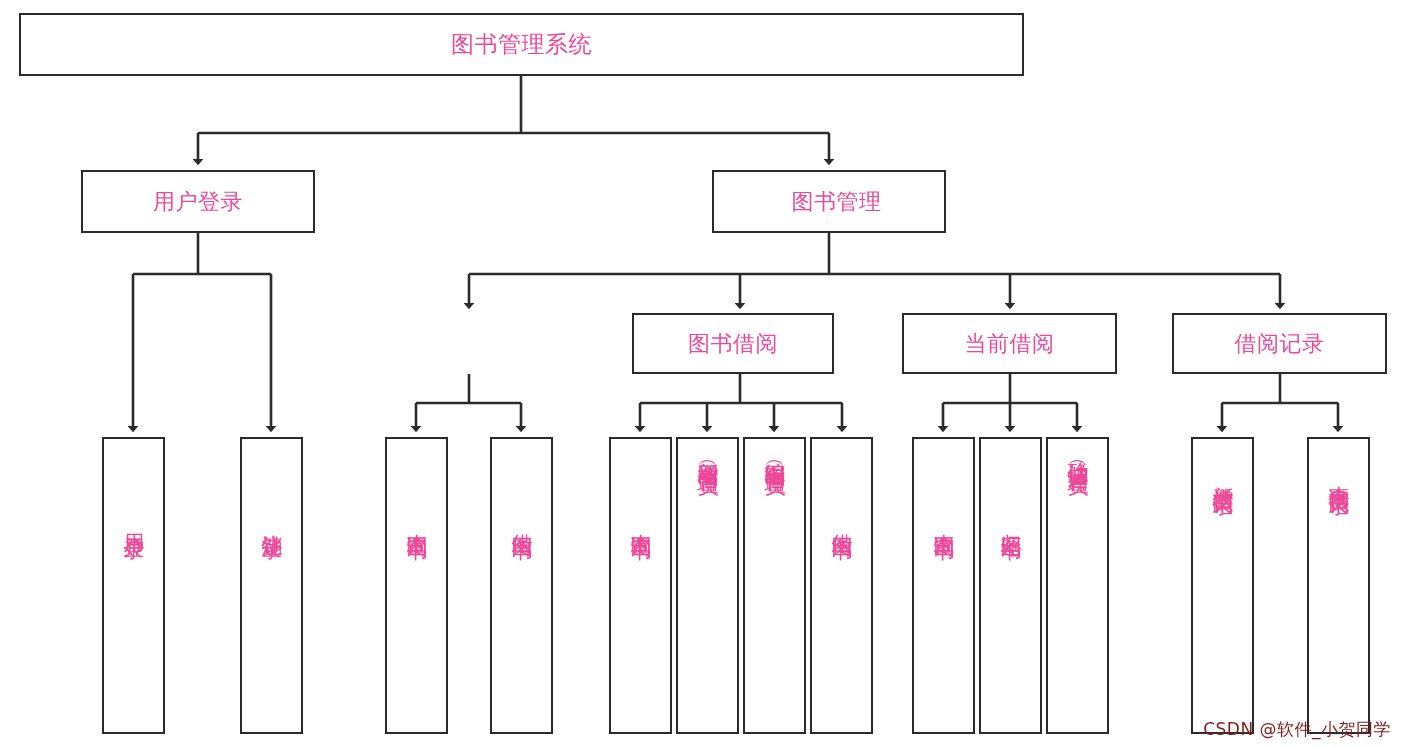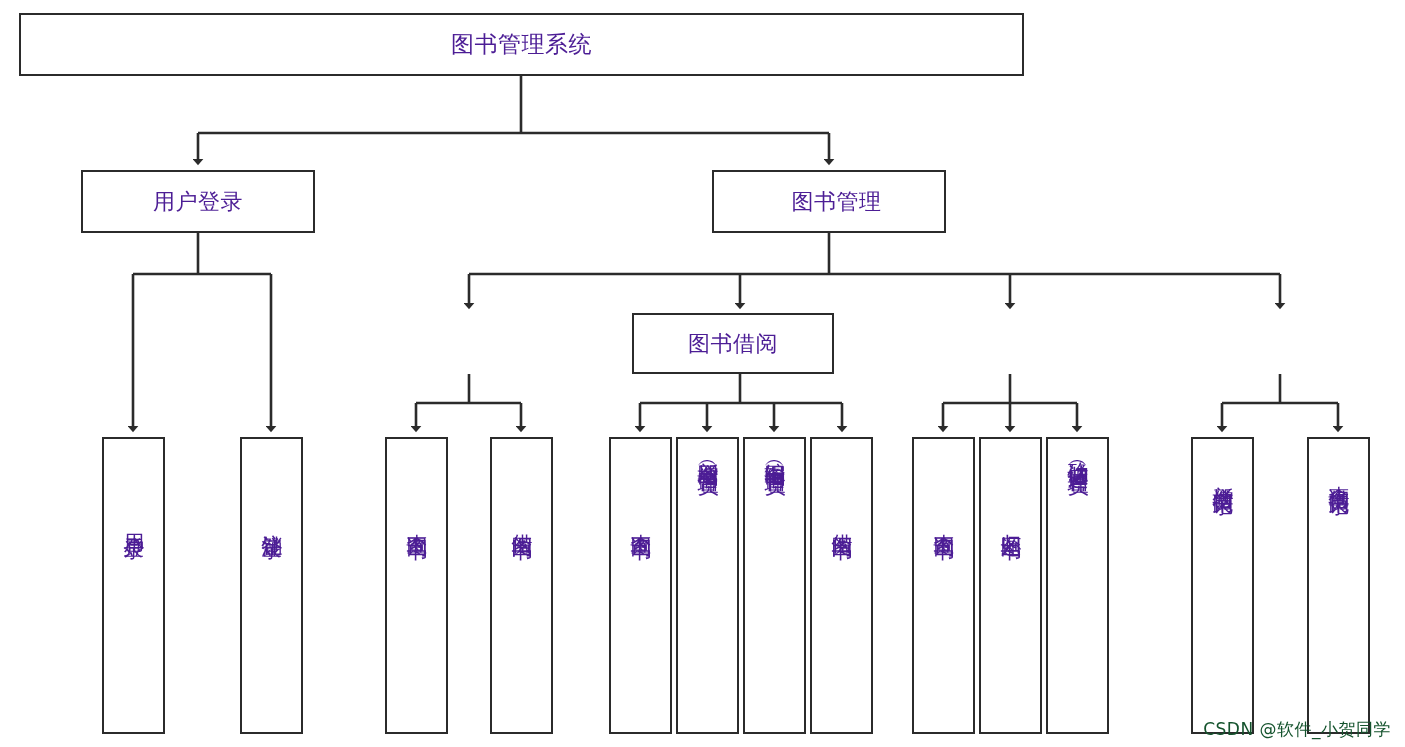--- a/index.html
+++ b/index.html
@@ -29,21 +29,21 @@
     pointer-events: none;
   }
   .node {
     position: absolute;
     box-sizing: border-box;
     border: 2px solid #2b2b2b;
     background: #ffffff;
     display: flex;
     align-items: center;
     justify-content: center;
-    color: #4c1d95;
+    color: #ec4899;
   }
   .node-label {
     display: block;
     line-height: 1.32;
     letter-spacing: 0.5px;
     white-space: pre;
     text-align: center;
   }
   .node.horizontal .node-label {
     writing-mode: horizontal-tb;
@@ -60,21 +60,21 @@
     font-size: 21px;
     letter-spacing: 2px;
     line-height: 1.0;
   }
   .node.root .node-label { font-size: 23px; }
   .watermark {
     position: absolute;
     right: 14px;
     bottom: 6px;
     font-size: 17px;
-    color: #14532d;
+    color: #7f1d1d;
     letter-spacing: 0.5px;
     user-select: none;
     white-space: nowrap;
   }
 </style>
 </head>
 <body>
 
 <div id="diagram-root">
 
@@ -135,20 +135,26 @@
   <div class="node horizontal" style="left:81px; top:170px; width:234px; height:63px;">
     <span class="node-label">用户登录</span>
   </div>
   <div class="node horizontal" style="left:712px; top:170px; width:234px; height:63px;padding-left:15px;">
     <span class="node-label">图书管理</span>
   </div>
 
   <div class="node horizontal" style="left:632px; top:313px; width:202px; height:61px;">
     <span class="node-label">图书借阅</span>
   </div>
+  <div class="node horizontal" style="left:902px; top:313px; width:215px; height:61px;">
+    <span class="node-label">当前借阅</span>
+  </div>
+  <div class="node horizontal" style="left:1172px; top:313px; width:215px; height:61px;">
+    <span class="node-label">借阅记录</span>
+  </div>
 
   <div class="node vertical" style="left:102px; top:437px; width:63px; height:297px; padding-top:78px;">
     <span class="node-label">用户登录</span>
   </div>
   <div class="node vertical" style="left:240px; top:437px; width:63px; height:297px; padding-top:78px;">
     <span class="node-label">注销登录</span>
   </div>
 
   <div class="node vertical" style="left:385px; top:437px; width:63px; height:297px; padding-top:78px;">
     <span class="node-label">查询图书</span>

